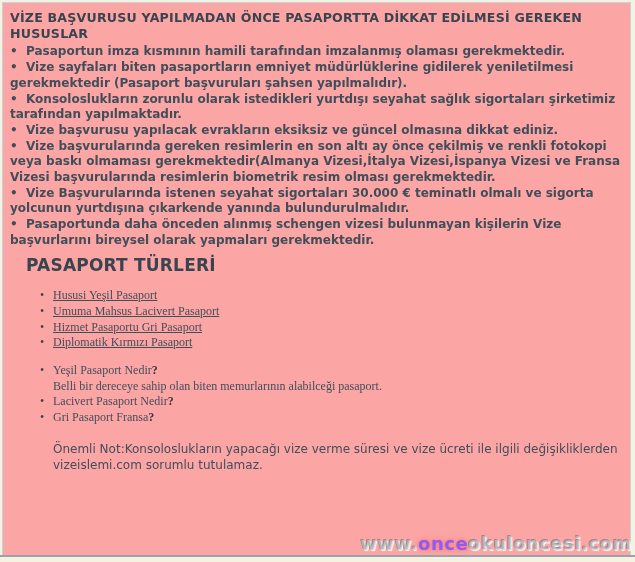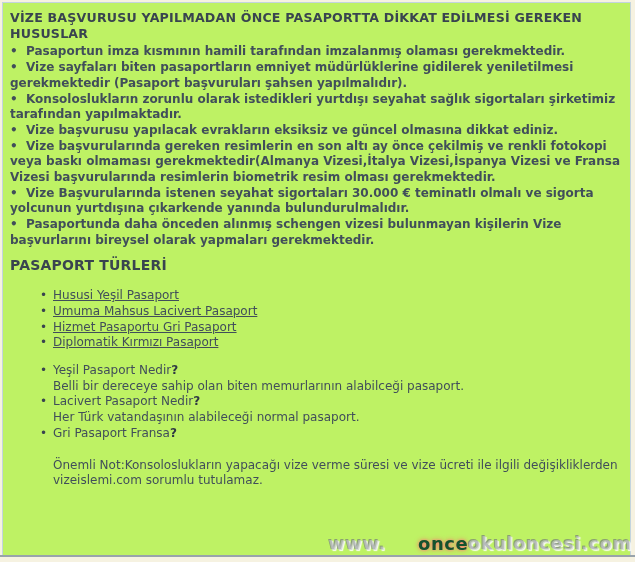--- a/index.html
+++ b/index.html
@@ -4,58 +4,57 @@
 <style>
   html,body{margin:0;padding:0;}
   body{
     width:635px;height:562px;position:relative;overflow:hidden;
     background:#f6f2e1;
     font-family:"DejaVu Sans","Liberation Sans",sans-serif;
     color:#414e5a;
   }
   .panel{
     position:absolute;left:2px;top:2px;width:614px;height:545px;
-    background:#bef264;border:1px solid #c3d4de;
+    background:#fca5a5;border:1px solid #c3d4de;
     padding:7px 6px 0 7px;overflow:hidden;
     font-size:12px;line-height:15.7px;
   }
   .title{
     font-weight:bold;font-size:12.6px;color:#39444f;
     margin:0 0 3px 0;letter-spacing:0.2px;
   }
   .sec-title{
-    font-weight:bold;font-size:14px;color:#39444f;
-    margin:9px 0 15px 0;letter-spacing:0.2px;
+    font-weight:bold;font-size:17px;color:#39444f;
+    margin:9px 0 15px 16px;letter-spacing:0.2px;
   }
   p.ib{margin:0;font-weight:bold;}
   p.ib::before{content:"\2022\00a0\00a0";}
-  .indent-list{margin-left:30px;}
+  .indent-list{margin-left:30px;font-family:Liberation Serif, serif;}
   .li{position:relative;padding-left:13px;margin:0;}
   .li::before{content:"\2022";position:absolute;left:0;top:0;color:#39444f;}
   .qa-gap{margin-top:12px;}
   a.plink{color:#414e5a;text-decoration:underline;cursor:pointer;}
   .qmark{font-weight:bold;color:#2f3943;}
   .aline{display:block;}
   .note{margin-left:43px;margin-top:16px;}
   .note p{margin:0;}
   .bottom-line{
     position:absolute;left:0;top:555px;width:635px;height:2px;
     background:#99a3ab;
   }
   .watermark{
     position:absolute;right:3px;top:533px;z-index:5;
     font-size:18px;font-weight:bold;letter-spacing:0.5px;
     color:rgba(197,200,203,0.62);
     text-shadow:-1px -1px 0 rgba(110,116,122,0.65), 1px 1px 1px rgba(255,255,255,0.9);
     white-space:nowrap;
   }
   .wm-red{
-    color:#14532d;
+    color:#8b5cf6;
     text-shadow:0 0 5px rgba(255,110,110,0.95), 0 0 2px rgba(255,140,140,0.9);
-    margin-left:32px;
   }
 </style>
 </head>
 <body>
 
 <div class="panel">
 
   <div class="title">VİZE BAŞVURUSU YAPILMADAN ÖNCE PASAPORTTA DİKKAT EDİLMESİ GEREKEN HUSUSLAR</div>
 
   <p class="ib">Pasaportun imza kısmının hamili tarafından imzalanmış olaması gerekmektedir.</p>
@@ -75,21 +74,20 @@
     <div class="li"><a class="plink" href="#">Diplomatik Kırmızı Pasaport</a></div>
   </div>
 
   <div class="indent-list qa-gap">
     <div class="li">
       <span>Yeşil Pasaport Nedir</span><span class="qmark">?</span>
       <span class="aline">Belli bir dereceye sahip olan biten memurlarının alabilceği pasaport.</span>
     </div>
     <div class="li">
       <span>Lacivert Pasaport Nedir</span><span class="qmark">?</span>
-      <span class="aline">Her Türk vatandaşının alabileceği normal pasaport.</span>
     </div>
     <div class="li">
       <span>Gri Pasaport Fransa</span><span class="qmark">?</span>
     </div>
   </div>
 
   <div class="note">
     <p>Önemli Not:Konsoloslukların yapacağı vize verme süresi ve vize ücreti ile ilgili değişikliklerden vizeislemi.com sorumlu tutulamaz.</p>
 
   </div>

